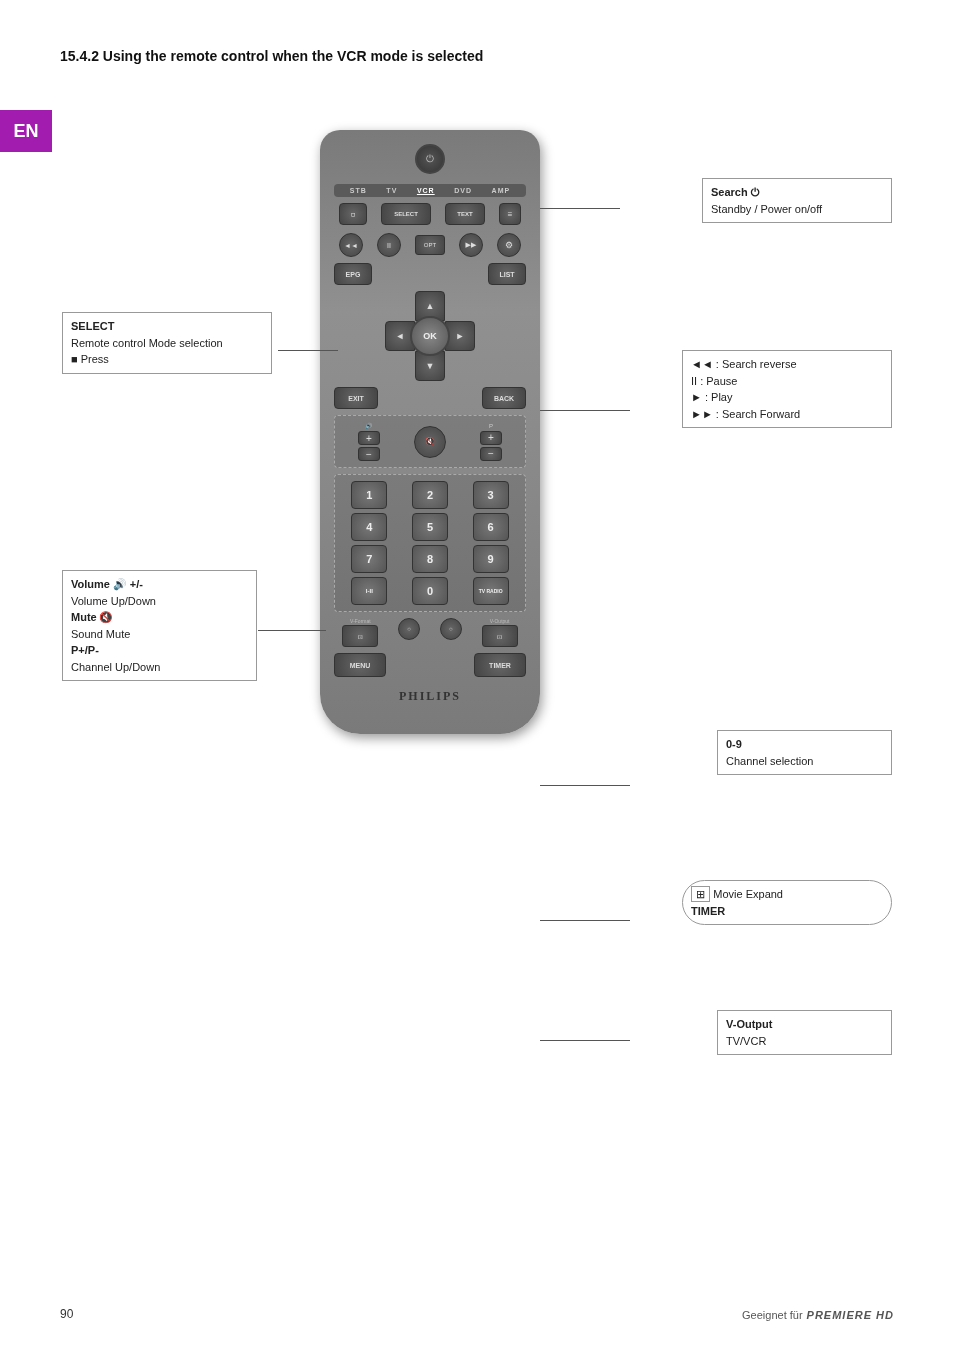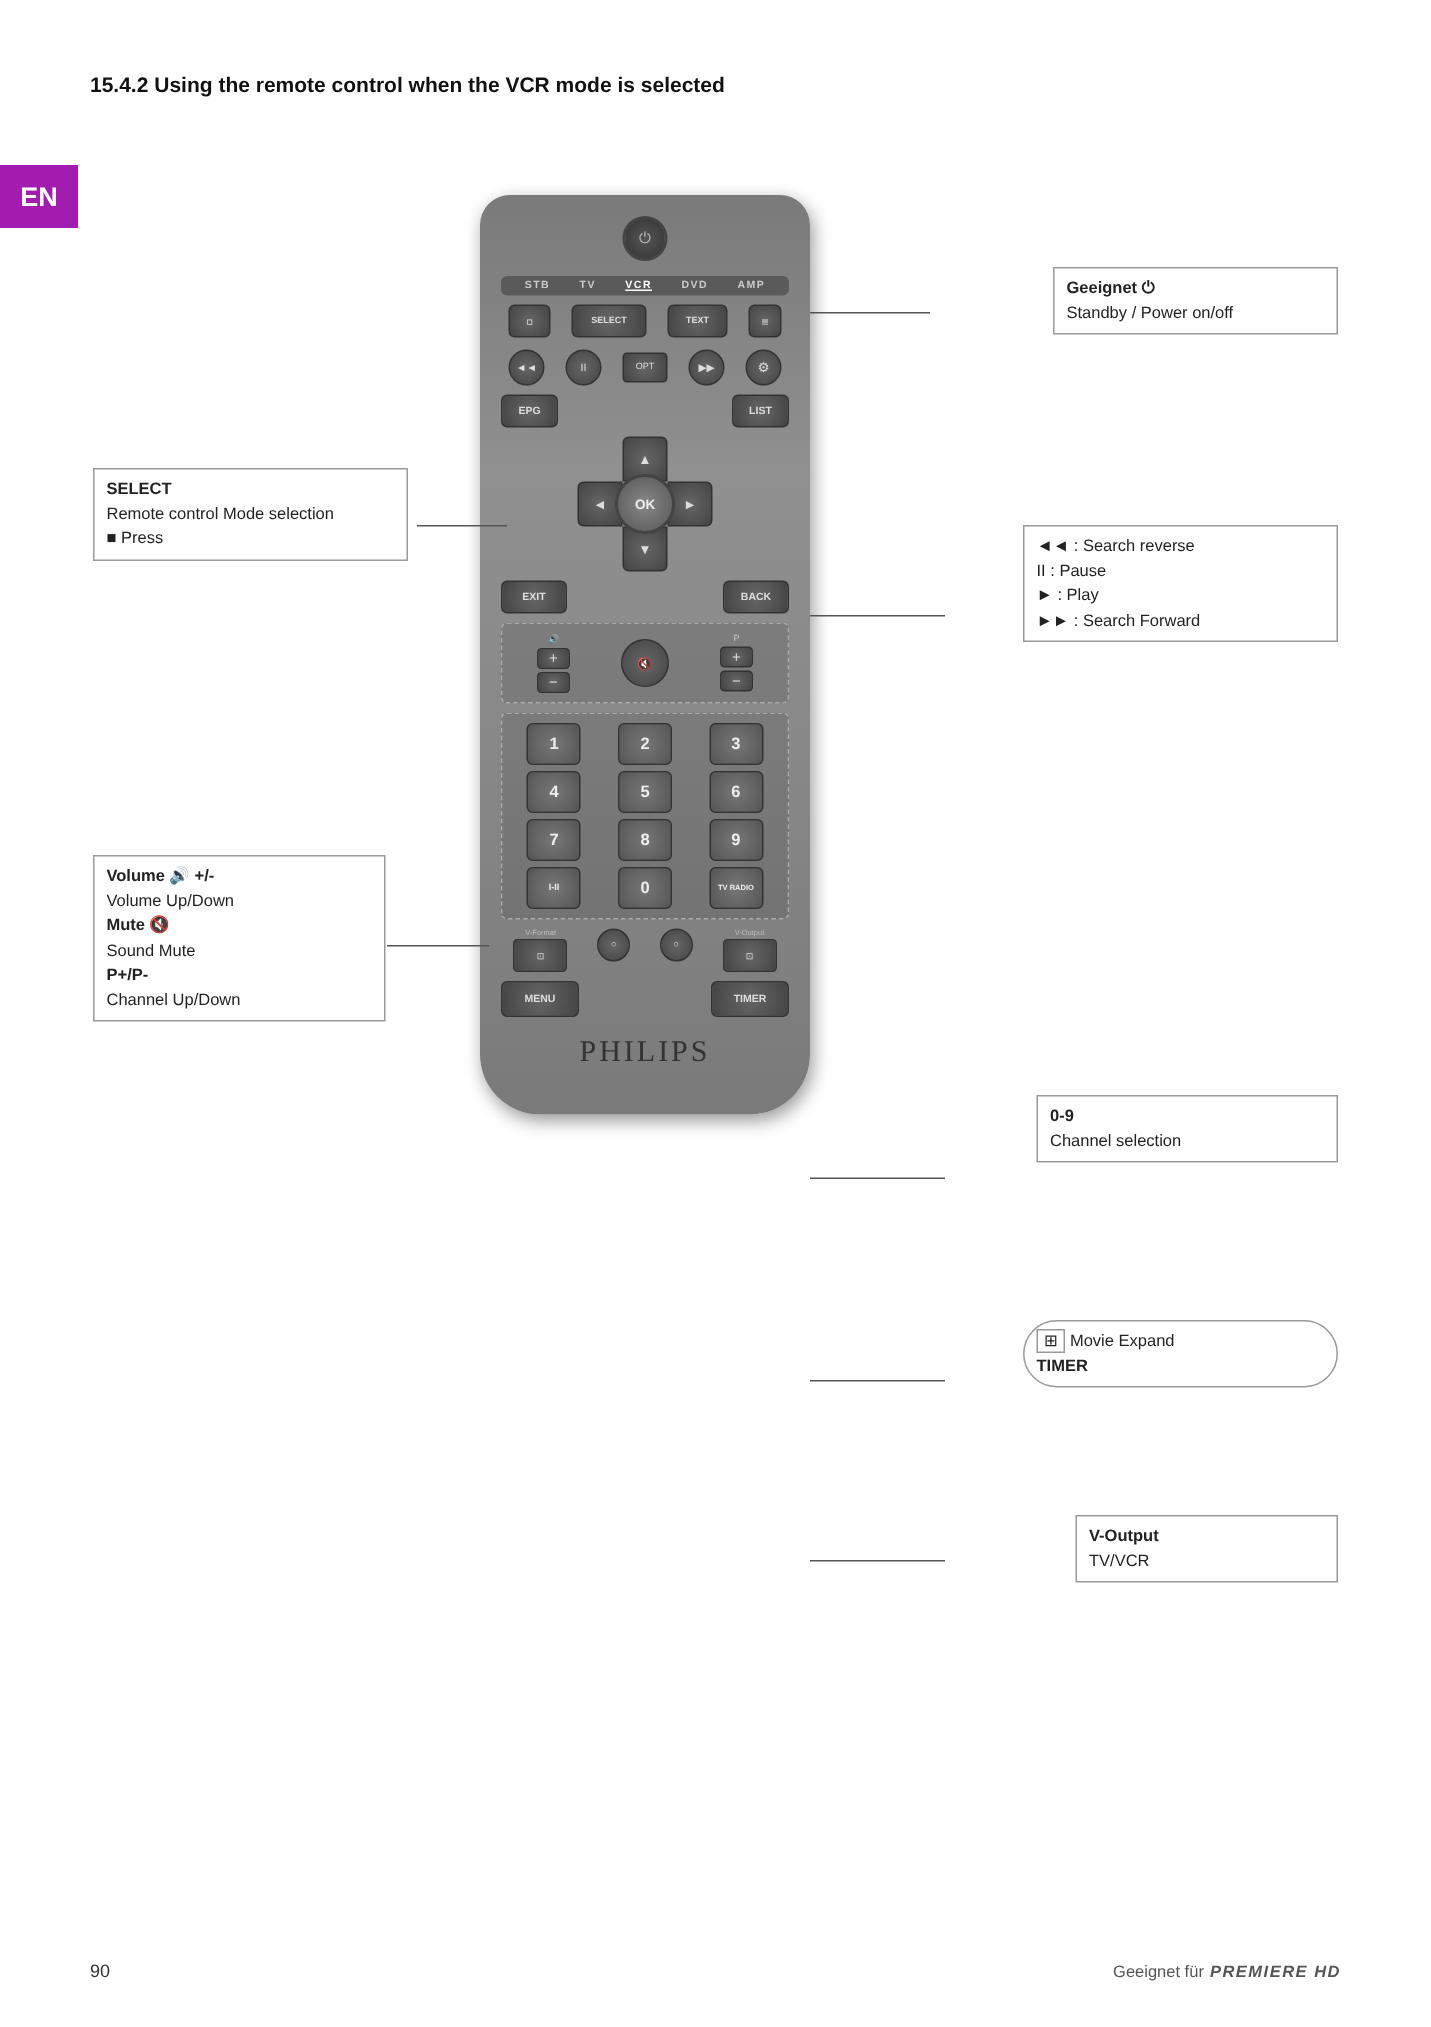--- a/index.html
+++ b/index.html
@@ -351,22 +351,22 @@
       align-items: center;
       justify-content: center;
       font-size: 7px;
       color: #ddd;
       cursor: pointer;
       font-weight: bold;
     }
 
     
     .philips-logo {
-      font-size: 20px;
-      font-weight: normal;
+      font-size: 12px;
+      font-weight: bold;
       color: #333;
       letter-spacing: 2px;
       margin-top: 6px;
       font-family: serif;
     }
 
     
     .annotation {
       position: absolute;
       background: #fff;
@@ -403,21 +403,21 @@
     }
   </style>
 </head>
 <body>
 
 <div class="page-title">15.4.2 Using the remote control when the VCR mode is selected</div>
 
 <div class="en-badge">EN</div>
 
 <div class="annotation" style="top:178px; right:62px; width:190px;">
-  <strong>Geeignet ⏻</strong><br>
+  <strong>Search ⏻</strong><br>
   <span>Standby / Power on/off</span>
 </div>
 
 <div class="annotation" style="top:312px; left:62px; width:210px;">
   <strong>SELECT</strong><br>
   <span>Remote control Mode selection</span><br>
   <span>■  Press</span>
 </div>
 
 <div class="annotation" style="top:350px; right:62px; width:210px;">
@@ -429,21 +429,21 @@
 
 <div class="annotation" style="top:570px; left:62px; width:195px;">
   <strong>Volume 🔊 +/-</strong><br>
   <span>Volume Up/Down</span><br>
   <strong>Mute 🔇</strong><br>
   <span>Sound Mute</span><br>
   <strong>P+/P-</strong><br>
   <span>Channel Up/Down</span>
 </div>
 
-<div class="annotation" style="top:730px; right:62px; width:201px;">
+<div class="annotation" style="top:730px; right:62px; width:175px;">
   <strong>0-9</strong><br>
   <span>Channel selection</span>
 </div>
 
 <div class="annotation" style="top:880px; right:62px; width:210px;border-radius:27px;">
   <span style="border:1px solid #999; padding:1px 4px;">⊞</span>
   <span>Movie Expand</span><br>
   <strong>TIMER</strong><br>
 </div>
 

